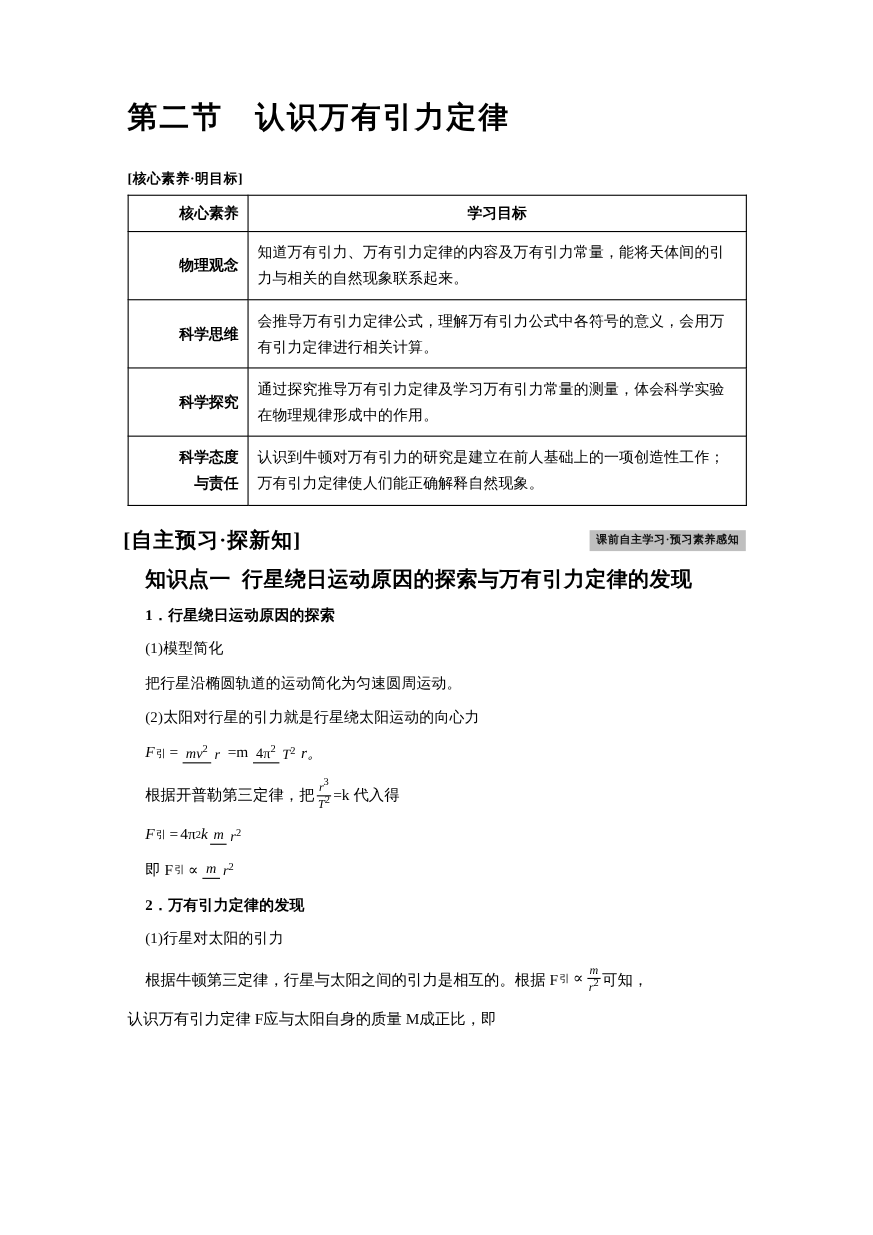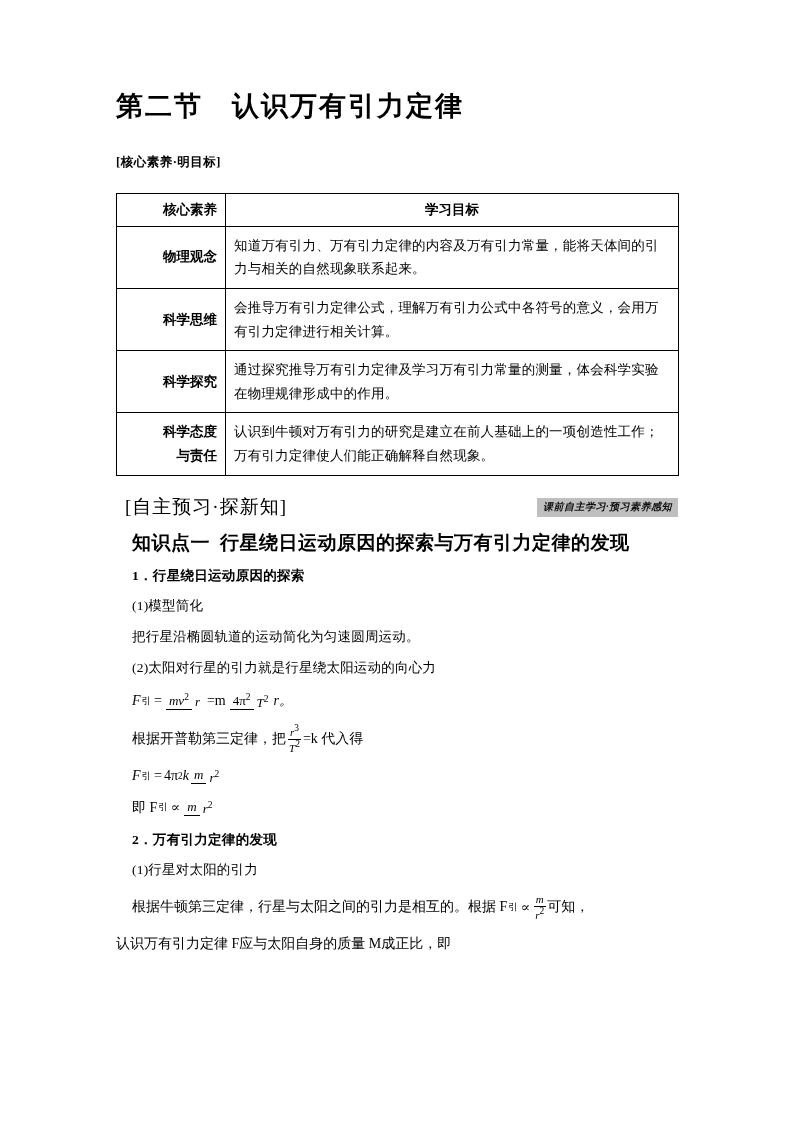--- a/index.html
+++ b/index.html
@@ -29,21 +29,21 @@
     font-size: 27px;
     font-weight: bold;
     letter-spacing: 2px;
     margin: 28px 0 0 44px;
     white-space: pre;
   }
   
   .bracket-heading {
     font-size: 12.5px;
     font-weight: bold;
-    margin: 30px 0 22px 44px;
+    margin: 30px 0 6px 44px;
     letter-spacing: 0.5px;
   }
   
   .obj-table {
     border-collapse: collapse;
     width: 100%;
     margin-left: 44px;
     width: 563px;
     table-layout: fixed;
   }
@@ -67,34 +67,32 @@
   
   .section-bar {
     margin: 18px 0 4px 40px;
     display: flex;
     align-items: flex-end;
     width: 566px;
     justify-content: space-between;
   }
   .section-title {
     font-size: 19px;
-    font-weight: normal;
+    font-weight: bold;
     letter-spacing: 1px;
-    margin-left: 13px;
   }
   .tag {
     background: #bfbfbf;
     color: #111;
     font-size: 10px;
     font-weight: bold;
     padding: 2px 6px 3px 6px;
     letter-spacing: 0.5px;
     margin-bottom: 3px;
     white-space: nowrap;
-    font-style: italic;
   }
 
   
   .body {
     margin-left: 44px;
     width: 600px;
   }
   .kp-title {
     font-size: 19px;
     font-weight: bold;

